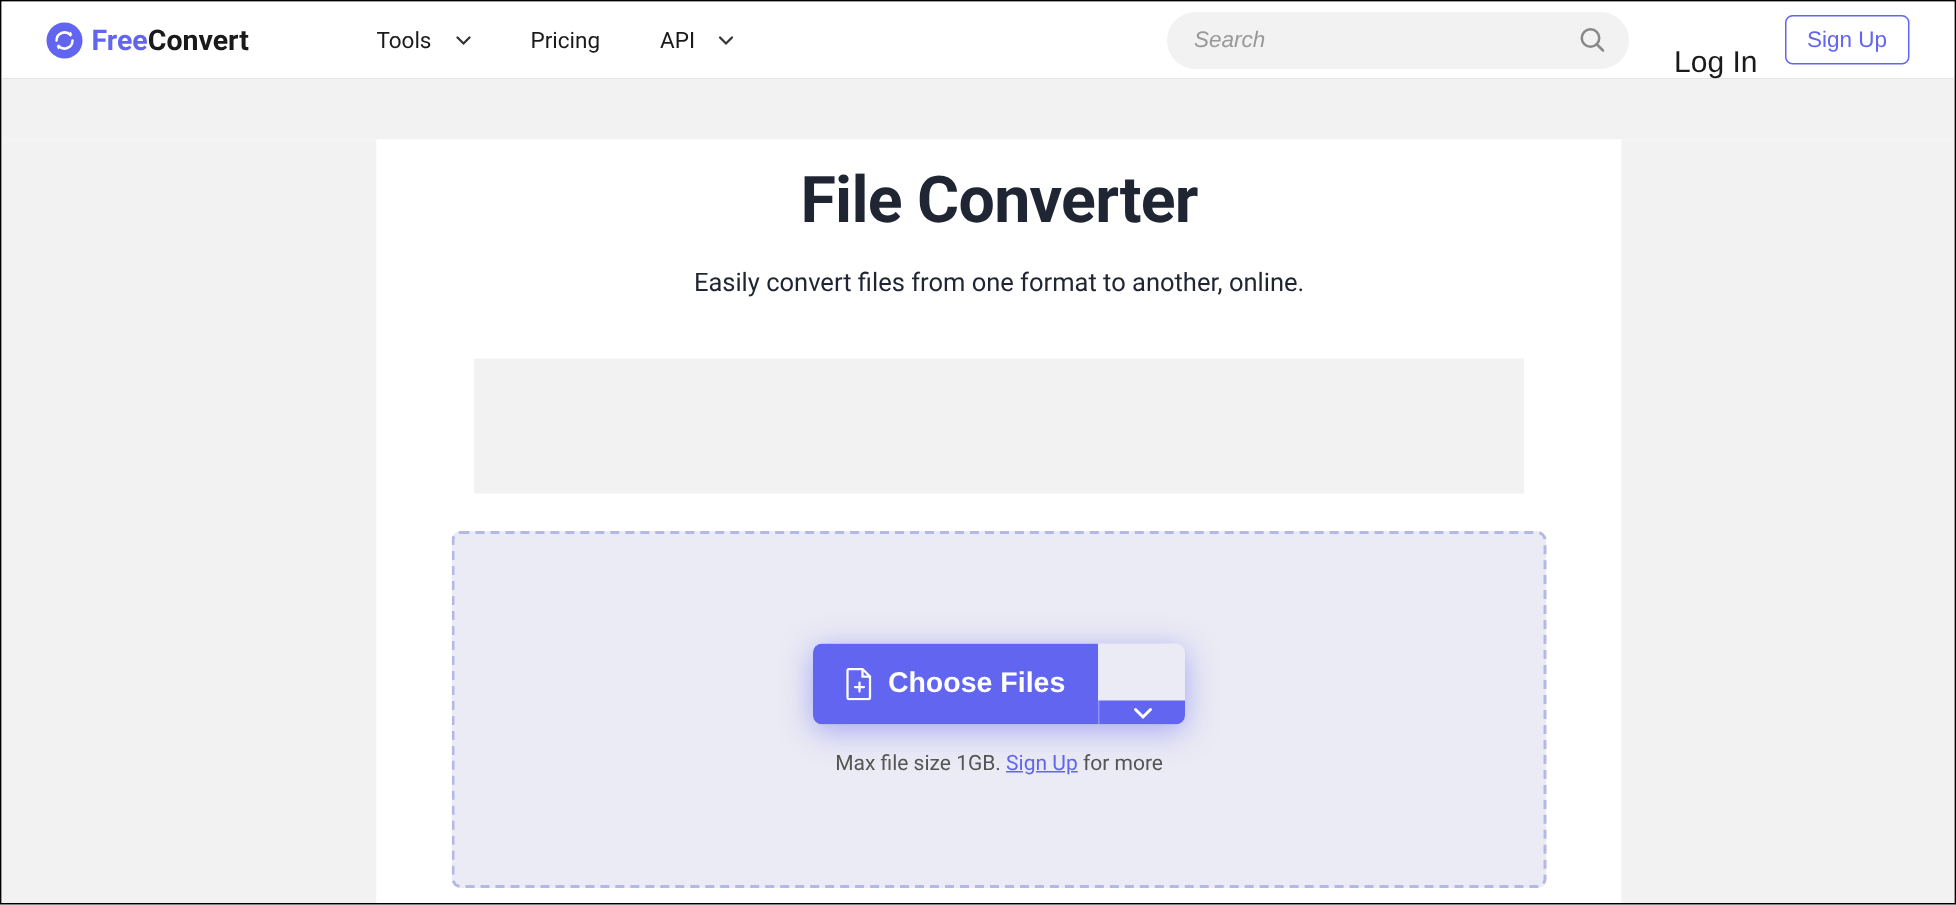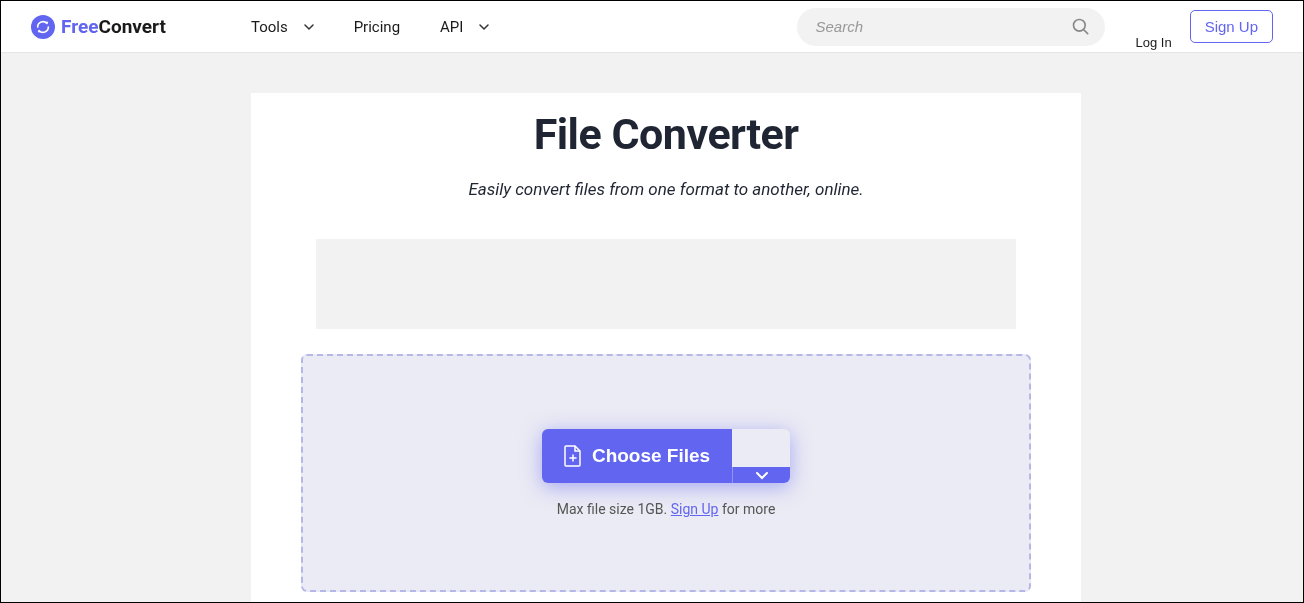--- a/index.html
+++ b/index.html
@@ -96,21 +96,21 @@
       height: 20px;
       color: #888;
     }
     .auth-buttons {
       display: flex;
       align-items: center;
       gap: 18px;
       margin-left: 30px;
     }
     .login-btn {
-      font-size: 13px;
+      font-size: 20px;
       color: #1a1a1a;
       cursor: pointer;
       background: none;
       border: none;
       margin-top: 32px;
     }
     .signup-btn {
       padding: 7px 14px;
       border: 1px solid #6165f0;
       border-radius: 5px;
@@ -141,21 +141,20 @@
       font-size: 43px;
       font-weight: 700;
       color: #1f2532;
       margin-bottom: 20px;
       letter-spacing: -0.5px;
     }
     .subtitle {
       font-size: 17px;
       color: #1f2532;
       margin-bottom: 40px;
-      font-style: italic;
     }
     .ad-box {
       width: 700px;
       height: 90px;
       background: #f2f2f2;
       margin: 0 auto 25px;
     }
     .drop-zone {
       width: 730px;
       height: 238px;

